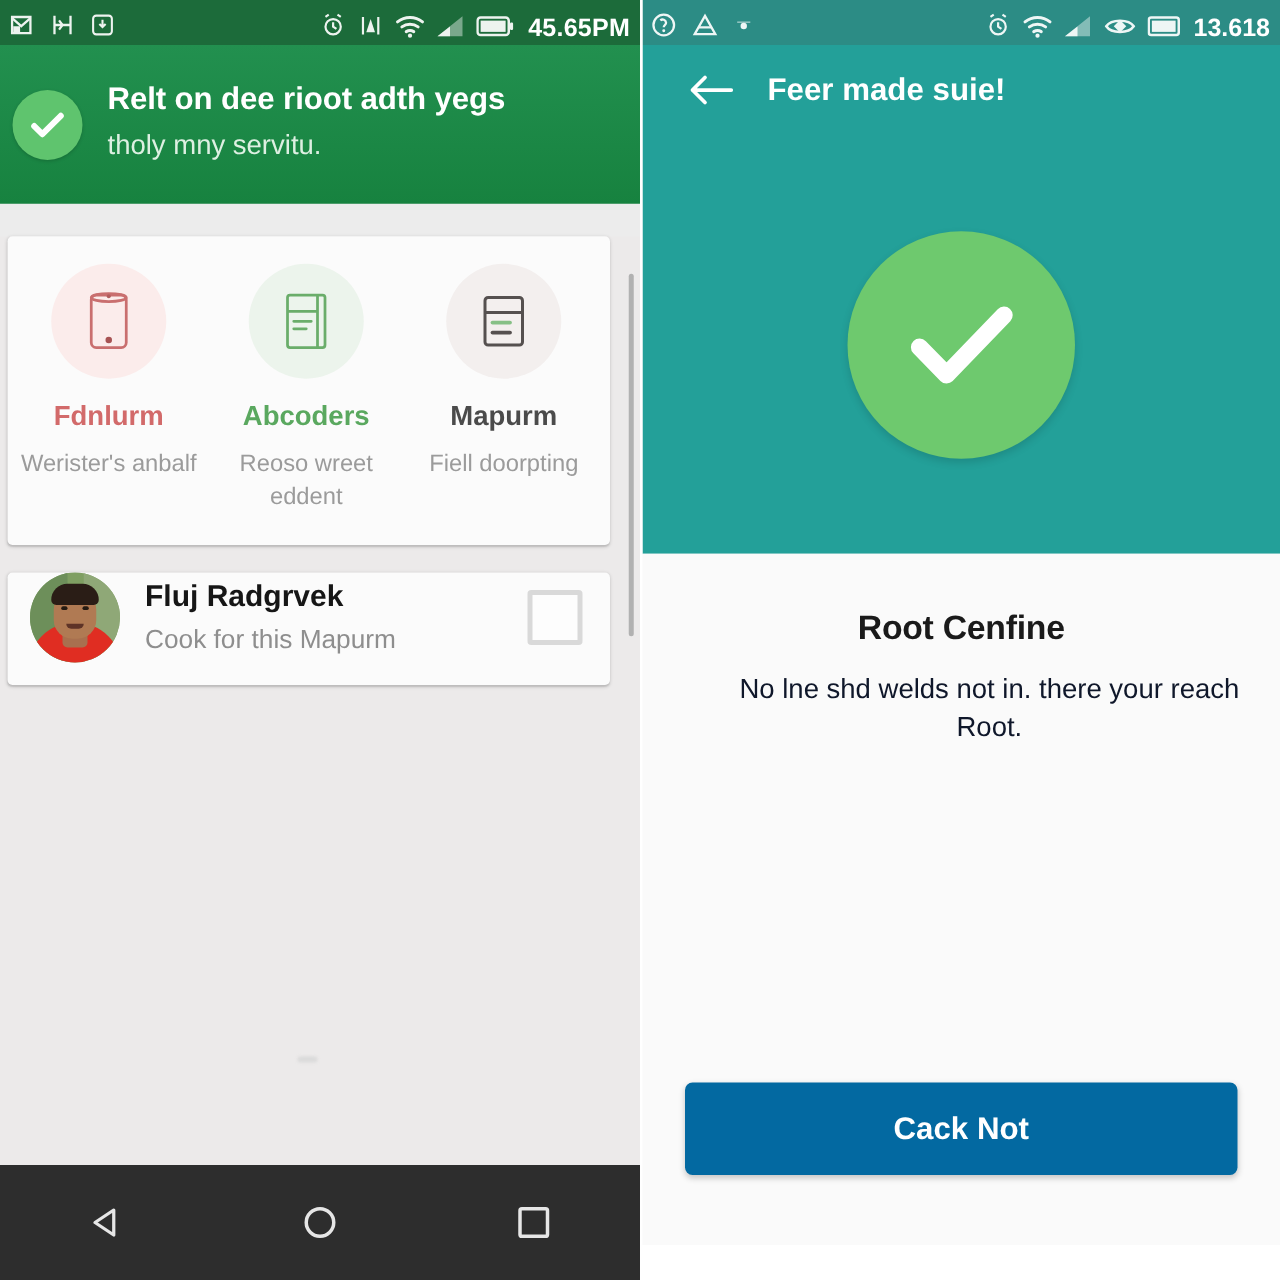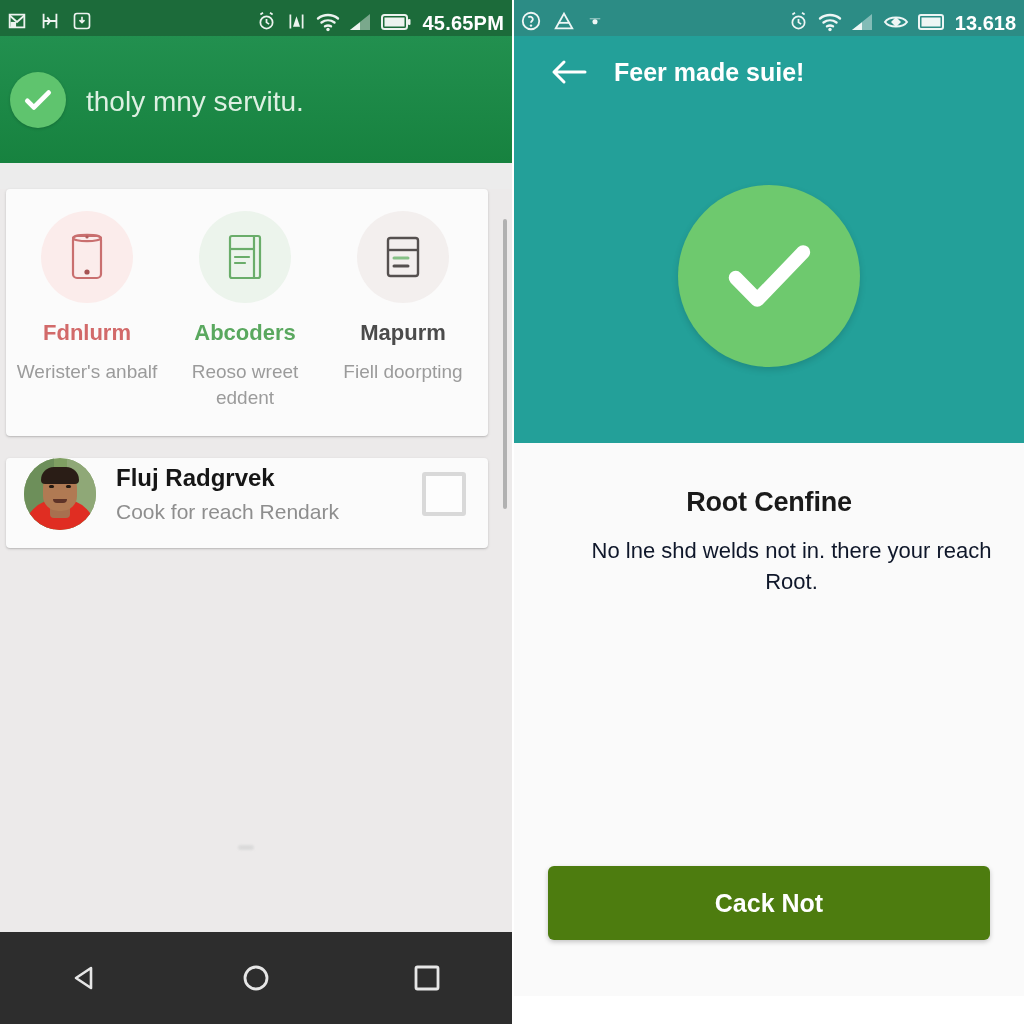--- a/index.html
+++ b/index.html
@@ -51,21 +51,21 @@
     margin-right: 20px;
     box-shadow: 0 1px 3px rgba(0,0,0,.18);
   }
   .banner-text { flex: 1 1 auto; padding-bottom: 4px; }
   .banner-title {
     color: #ffffff; font-size: 25px; font-weight: bold;
     line-height: 1.15; letter-spacing: -.1px;
     filter: blur(.35px);
   }
   .banner-sub {
-    color: #ddf0e2; font-size: 28px; line-height: 1.25;
+    color: #ddf0e2; font-size: 22px; line-height: 1.25;
     margin-top: 8px; filter: blur(.5px);
   }
 
   
   .left-body { position: relative; height: 769px; background: #eceaea; }
 
   .card {
     background: #fbfbfb;
     border-radius: 4px;
     box-shadow: 0 1px 3px rgba(0,0,0,.16), 0 1px 1px rgba(0,0,0,.08);
@@ -213,21 +213,21 @@
     font-size: 27px; font-weight: bold; color: #1a1a1a;
     letter-spacing: -.2px; filter: blur(.25px);
   }
   .result-desc {
     font-size: 22px; color: #0f172a; line-height: 1.4;
     margin-top: 18px; filter: blur(.35px); margin-left: 45px;
   }
   .cta-wrap { position: absolute; left: 0; bottom: 0; width: 510px; padding: 0 34px 56px 34px; box-sizing: border-box; }
   .cta-button {
     width: 100%; height: 74px; border: 0;
-    background: #4d7c0f; border-radius: 6px;
+    background: #0369a1; border-radius: 6px;
     color: #ffffff; font-size: 25px; font-weight: bold;
     font-family: "Liberation Sans", sans-serif;
     box-shadow: 0 2px 5px rgba(0,0,0,.22);
     cursor: pointer; filter: blur(.2px);
   }
 </style>
 </head>
 <body>
 
 <div class="screens">
@@ -294,20 +294,21 @@
       </div>
     </div>
 
     <div class="banner-green">
       <div class="banner-check">
         <svg width="34" height="34" viewBox="0 0 24 24">
             <path d="M4.5 12.6l4.6 4.6L19.5 6.8" stroke="#ffffff" stroke-width="3.4" fill="none" stroke-linecap="round" stroke-linejoin="round"></path>
           </svg>
       </div>
       <div class="banner-text">
+        <div class="banner-title">Relt on dee rioot adth yegs</div>
         <div class="banner-sub">tholy mny servitu.</div>
       </div>
     </div>
 
     <div class="left-body">
 
       <div class="card card-features">
 
         <div class="feature">
           <div class="feature-badge badge-red">
@@ -358,21 +359,21 @@
           <div class="neck"></div>
           <div class="face"></div>
           <div class="hair"></div>
           <div class="eye l"></div>
             <div class="eye r"></div>
           <div class="mouth"></div>
           <div class="avatar-blur"></div>
         </div>
         <div class="person-text">
           <div class="person-name">Fluj Radgrvek</div>
-          <div class="person-sub">Cook for reach Rendark</div>
+          <div class="person-sub">Cook for this Mapurm</div>
         </div>
         <div class="person-check"></div>
       </div>
 
       <div class="scroll-track"></div>
       <div class="ghost-dot"></div>
     </div>
 
     <div class="navbar">
       <div class="nav-btn">

